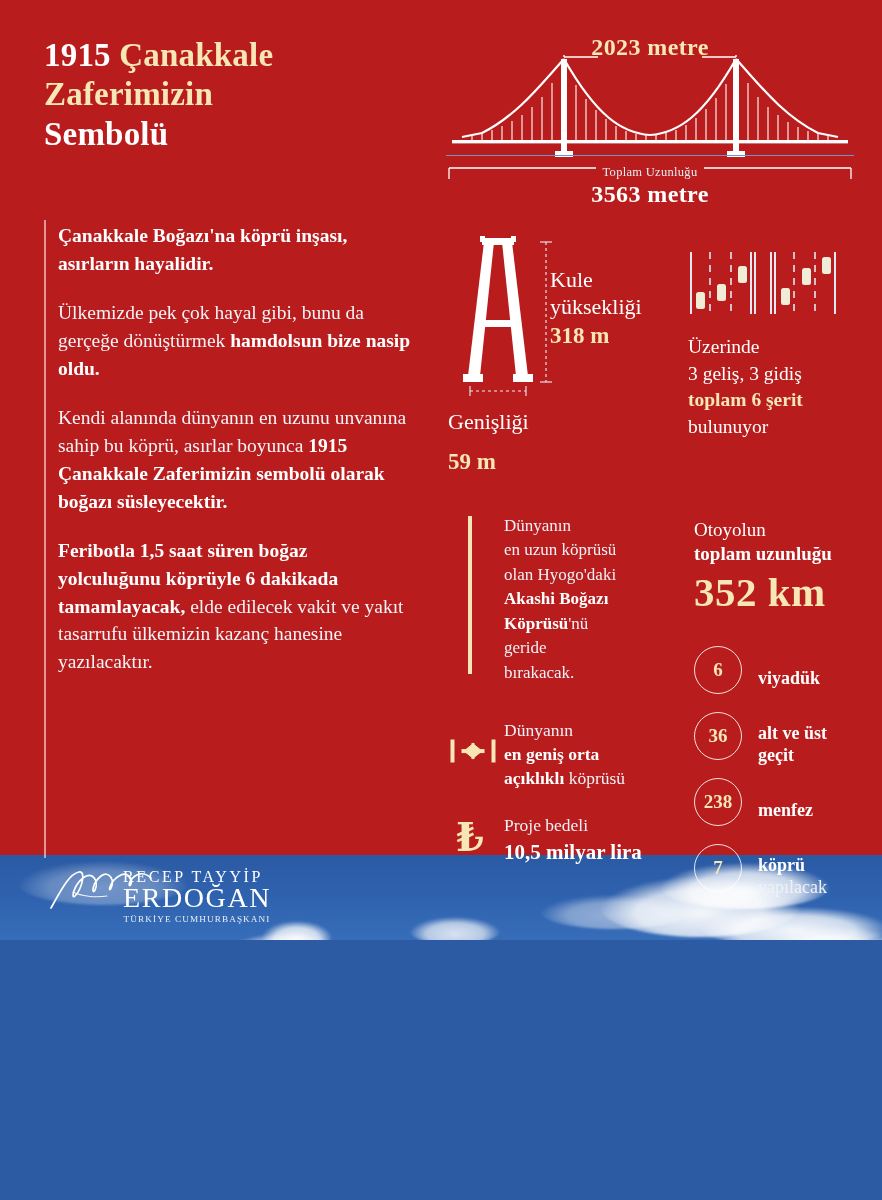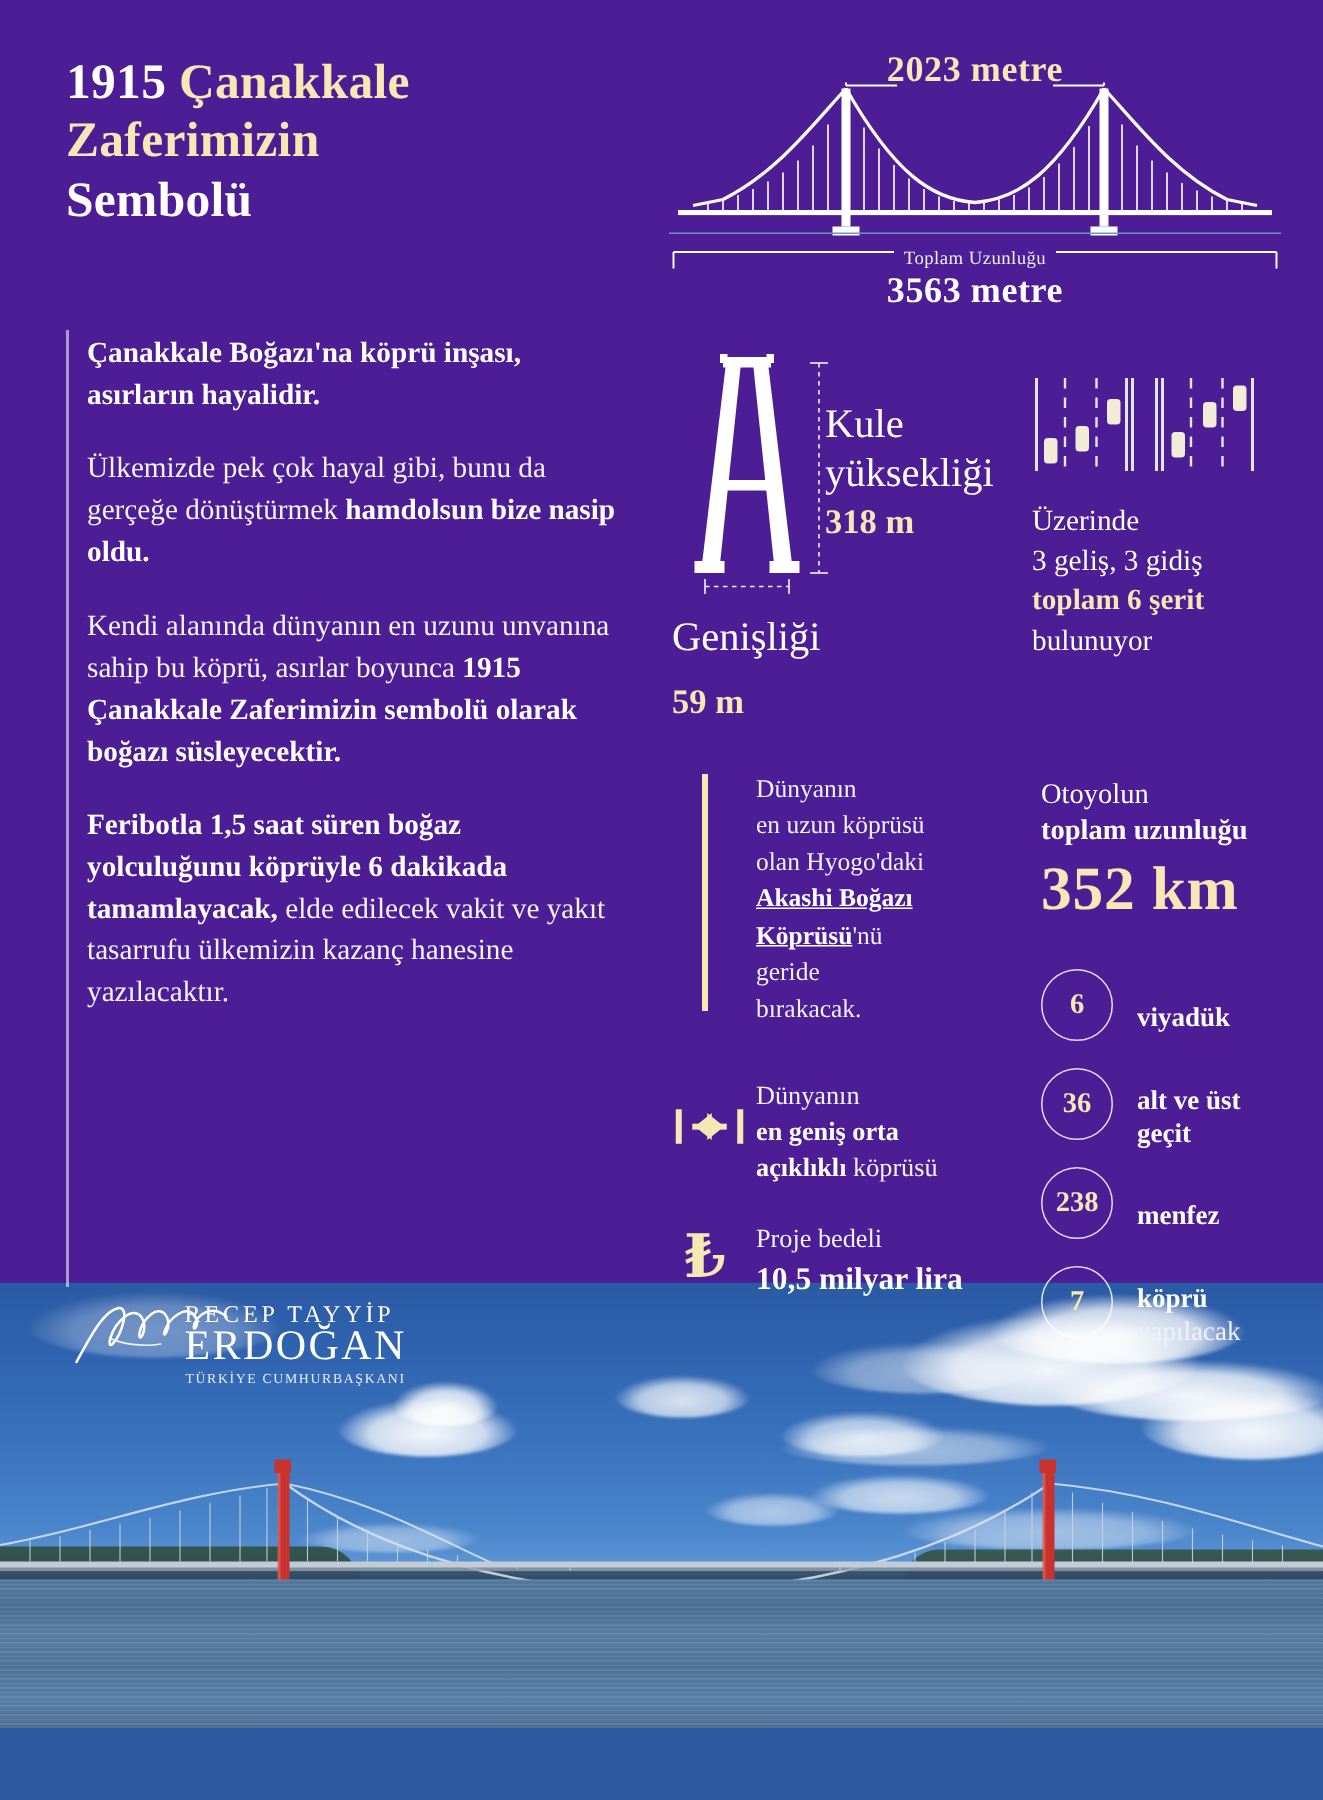--- a/index.html
+++ b/index.html
@@ -4,22 +4,22 @@
 <style>
   * { box-sizing: border-box; margin: 0; padding: 0; }
   html, body {
     width: 882px; height: 1200px;
     background: #2c5aa3;
     font-family: "Liberation Serif", "DejaVu Serif", serif;
     overflow: hidden;
   }
   .poster {
     position: relative;
-    width: 882px; height: 1152px;
-    background: #4c1d95;
+    width: 882px; height: 940px;
+    background: #b91c1c;
     overflow: hidden;
   }
 
   
   .photo {
     position: absolute; left: 0; top: 855px;
     width: 882px; height: 345px;
     overflow: hidden;
   }
   .sky {
@@ -102,34 +102,34 @@
 
   
   .diagram { position: absolute; left: 446px; top: 34px; width: 408px; height: 172px; }
   .dlabel-sm { font-size: 12.5px; color:#e8eef7; text-align:center; letter-spacing:.3px; }
   .dlabel-lg { font-size: 24px; color:#f6e7b4; font-weight:bold; text-align:center; letter-spacing:.4px; }
   .dlabel-lg.white { color:#ffffff; }
 
   
   .tower-block { position:absolute; left:446px; top:236px; width:225px; }
   .tower-txt { position:absolute; left:104px; top:30px; }
-  .lbl-white { color:#ffffff; font-size:27px; line-height:1.24; }
+  .lbl-white { color:#ffffff; font-size:22px; line-height:1.24; }
   .lbl-cream { color:#f6e7b4; font-size:23px; font-weight:bold; line-height:1.3; }
   .genis { position:absolute; left:2px; top:172px; }
 
   
   .lane-block { position:absolute; left:688px; top:252px; width:180px; }
   .lane-text { margin-top: 16px; color:#ffffff; font-size:19.5px; line-height:1.36; }
   .lane-text .cream-b { color:#f6e7b4; font-weight:bold; }
 
   
   .akashi { position:absolute; left:468px; top:514px; width:200px; }
   .akashi .vbar { position:absolute; left:0; top:2px; width:4px; height:158px; background:#f6e7b4; }
   .akashi .tx { margin-left:36px; color:#eef2f8; font-size:17px; line-height:1.44; }
-  .akashi .tx b { color:#ffffff;text-decoration:underline; }
+  .akashi .tx b { color:#ffffff; }
 
   .widest { position:absolute; left:448px; top:718px; width:232px; }
   .widest .tx { margin-left:56px; color:#eef2f8; font-size:17.5px; line-height:1.38; }
   .widest .tx b { color:#ffffff; }
   .cost { position:absolute; left:448px; top:814px; width:244px; }
   .cost .tx { margin-left:56px; color:#eef2f8; font-size:17.5px; line-height:1.35; }
   .cost .tx b { color:#ffffff; font-size:21px; }
   .lira { position:absolute; left:8px; top:4px; color:#f6e7b4; font-size:40px; line-height:1; font-weight:bold; }
 
   

